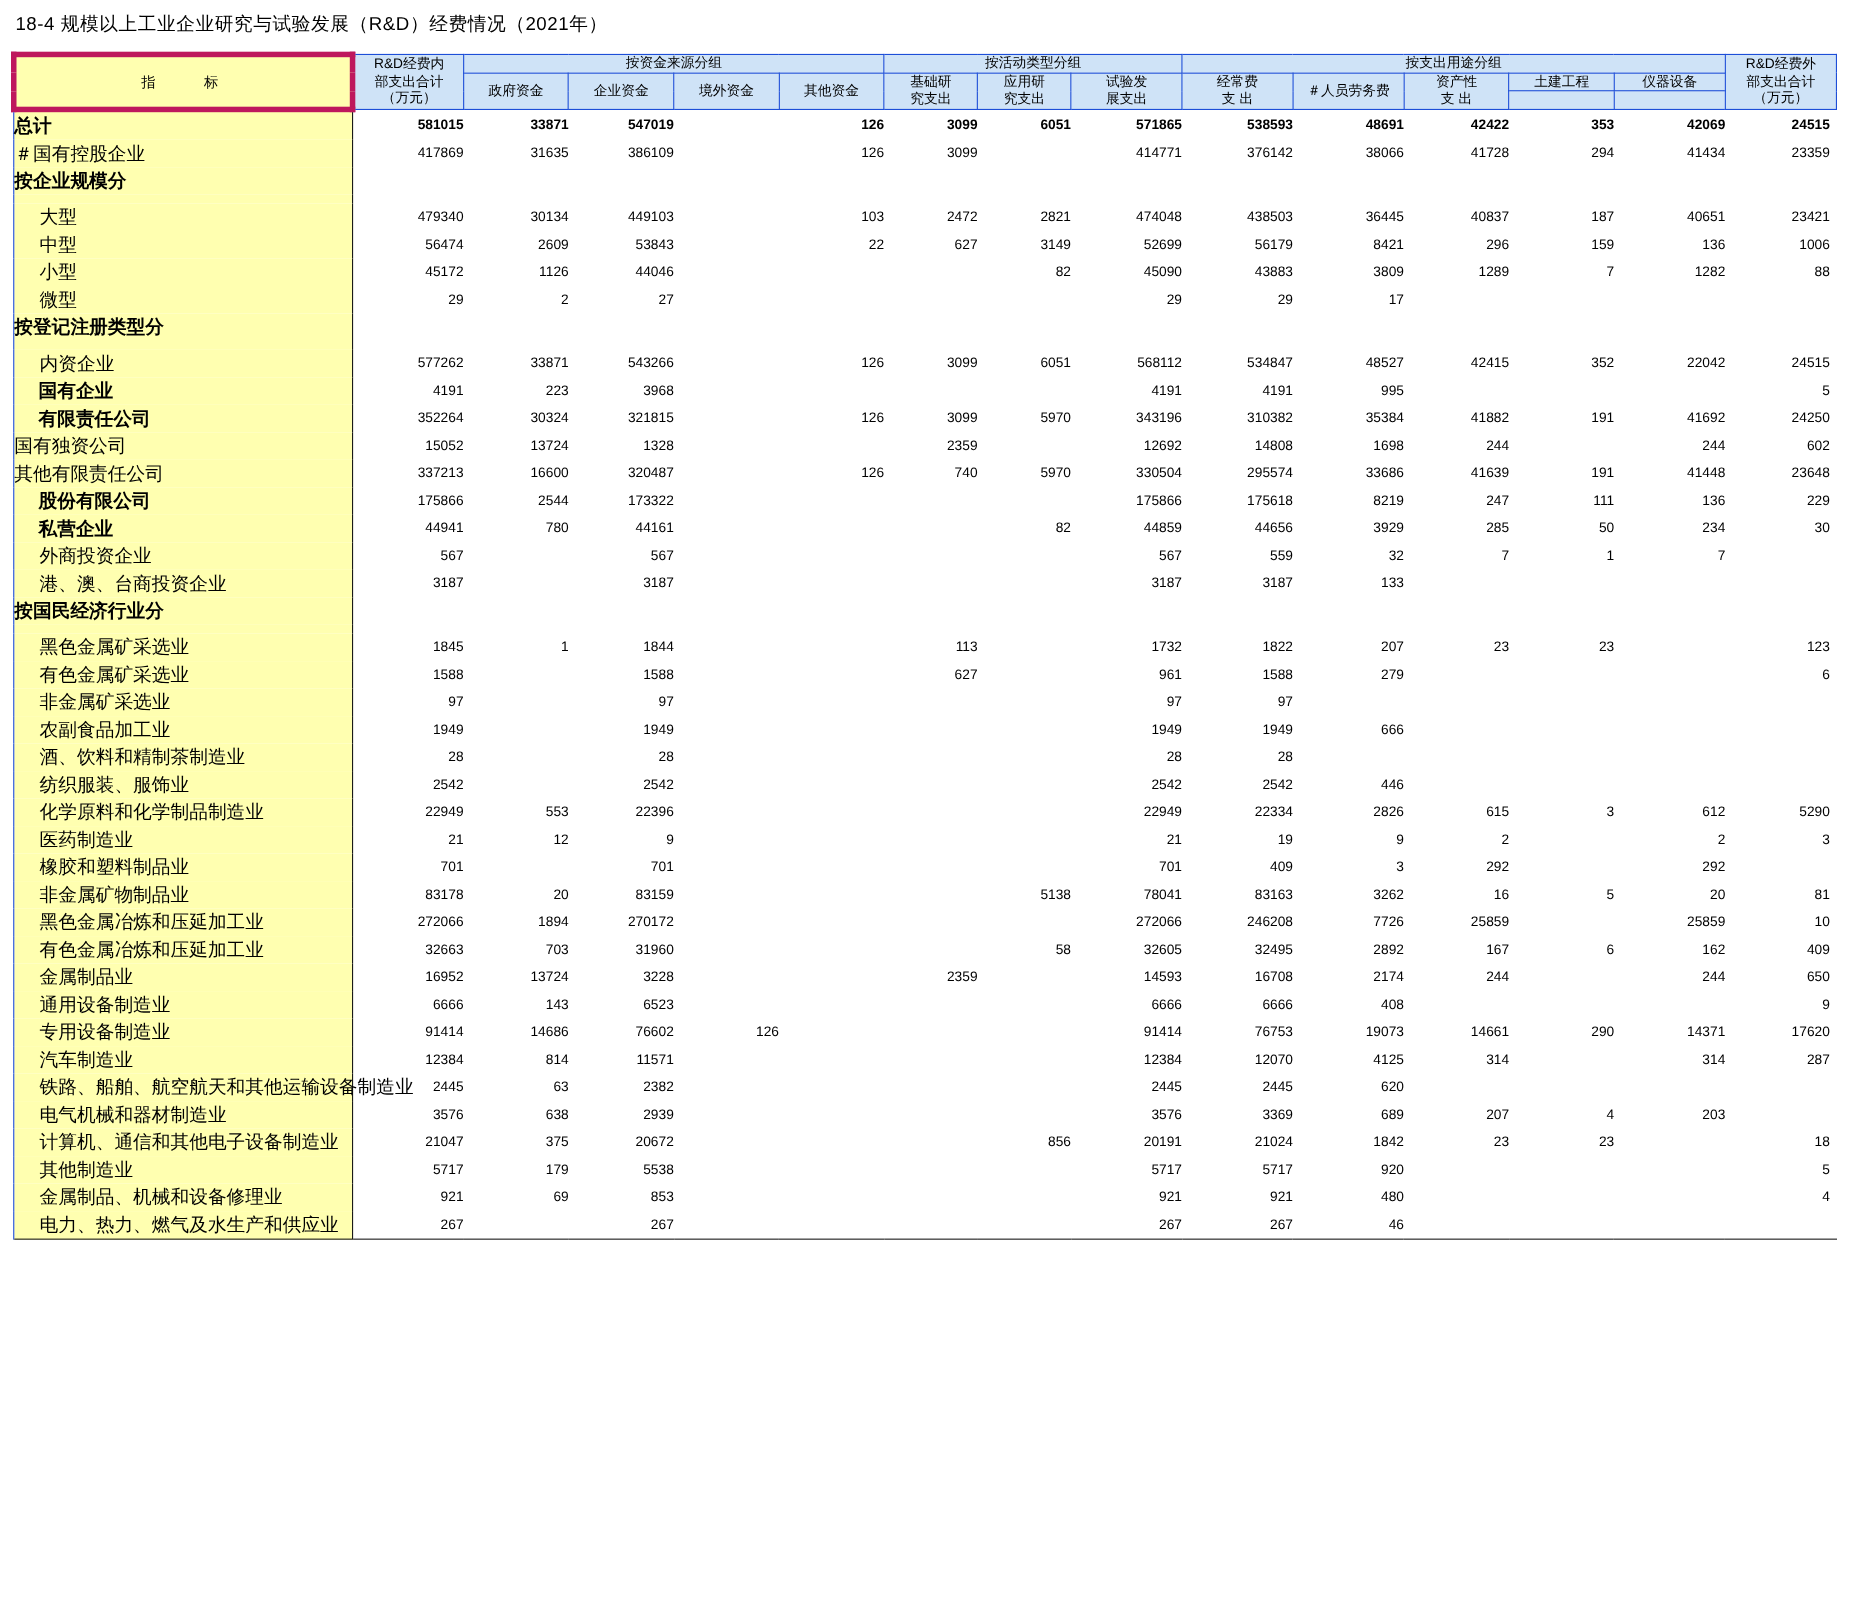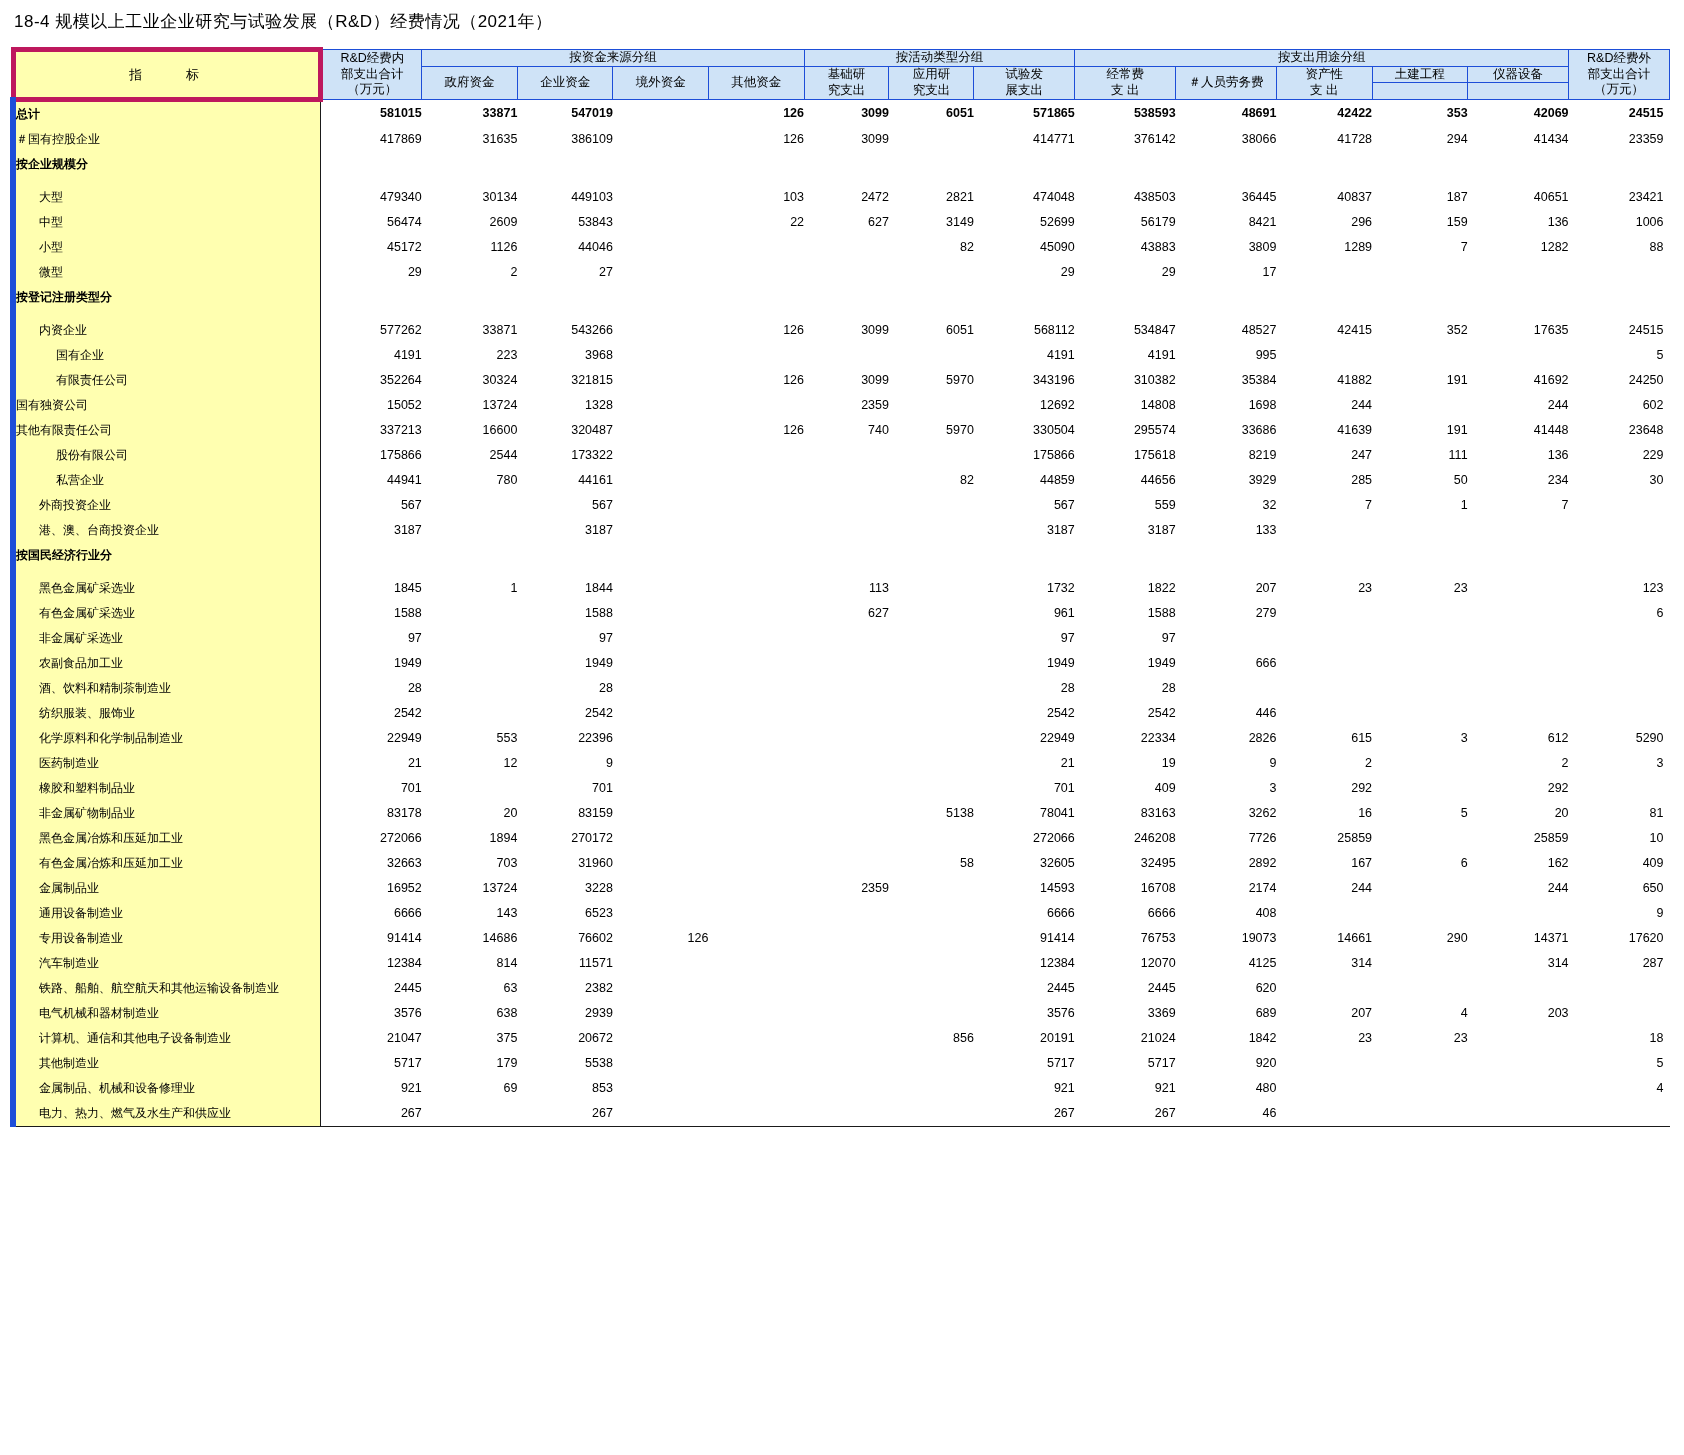--- a/index.html
+++ b/index.html
@@ -52,40 +52,40 @@
     background: #ffffb0;
     border: 5px solid #be185d;
     text-align: center;
     font-size: 13px;
     letter-spacing: 6px;
     padding-left: 6px;
   }
   
   .lbl {
     background: #ffffb0;
-    border-left: 6px solid #1d4ed8;
+    border-left: 1px solid #1d4ed8;
     border-right: 1px solid #1a1a1a;
-    font-size: 12px;
+    font-size: 17px;
     height: 25px;
     line-height: 25px;
     white-space: nowrap;
     padding-left: 6px;
   }
   .num {
     text-align: right;
     font-size: 12.5px;
     height: 25px;
     line-height: 25px;
     padding-right: 10px;
     white-space: nowrap;
   }
   .num.lastcol { padding-right: 6px; }
   tr.bold .lbl, tr.bold .num { font-weight: bold; }
   .lbl.i1 { padding-left: 23px; }
-  .lbl.i2 { padding-left: 40px; }
+  .lbl.i2 { padding-left: 22px; font-weight: bold; }
   .lbl.i3 { }
   .spacer-row td { height: 8px; line-height: 8px; }
   .bottom-rule {
     border-top: 1px solid #1a1a1a;
   }
 </style>
 </head>
 <body>
 
 <div id="page">
@@ -339,21 +339,21 @@
           <td class="num">543266</td>
           <td class="num"></td>
           <td class="num">126</td>
           <td class="num">3099</td>
           <td class="num">6051</td>
           <td class="num">568112</td>
           <td class="num">534847</td>
           <td class="num">48527</td>
           <td class="num">42415</td>
           <td class="num">352</td>
-          <td class="num">17635</td>
+          <td class="num">22042</td>
           <td class="num lastcol">24515</td>
         </tr>
         <tr class="datarow">
           <td class="lbl i2">国有企业</td>
           <td class="num">4191</td>
           <td class="num">223</td>
           <td class="num">3968</td>
           <td class="num"></td>
           <td class="num"></td>
           <td class="num"></td>

